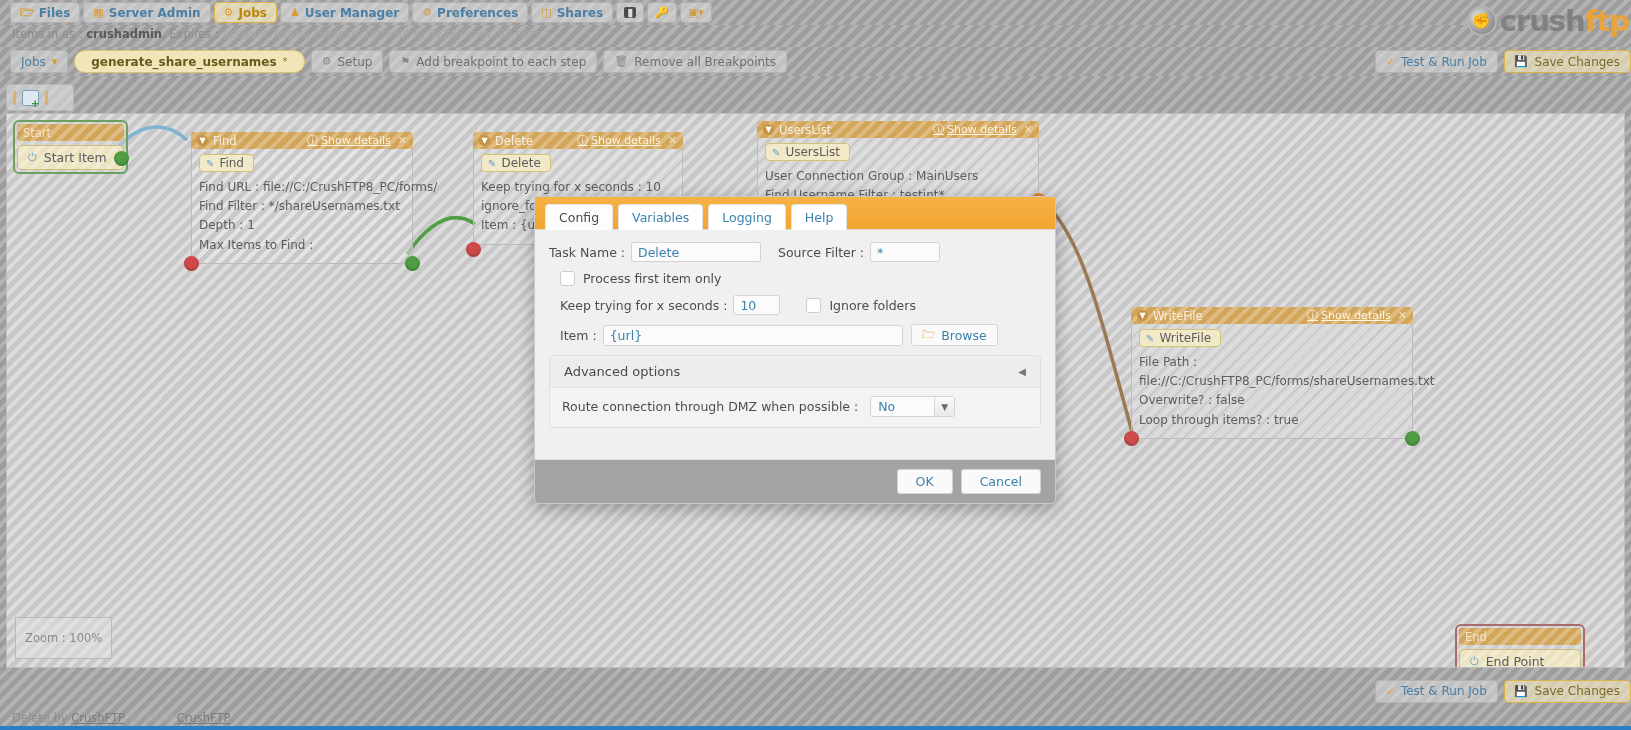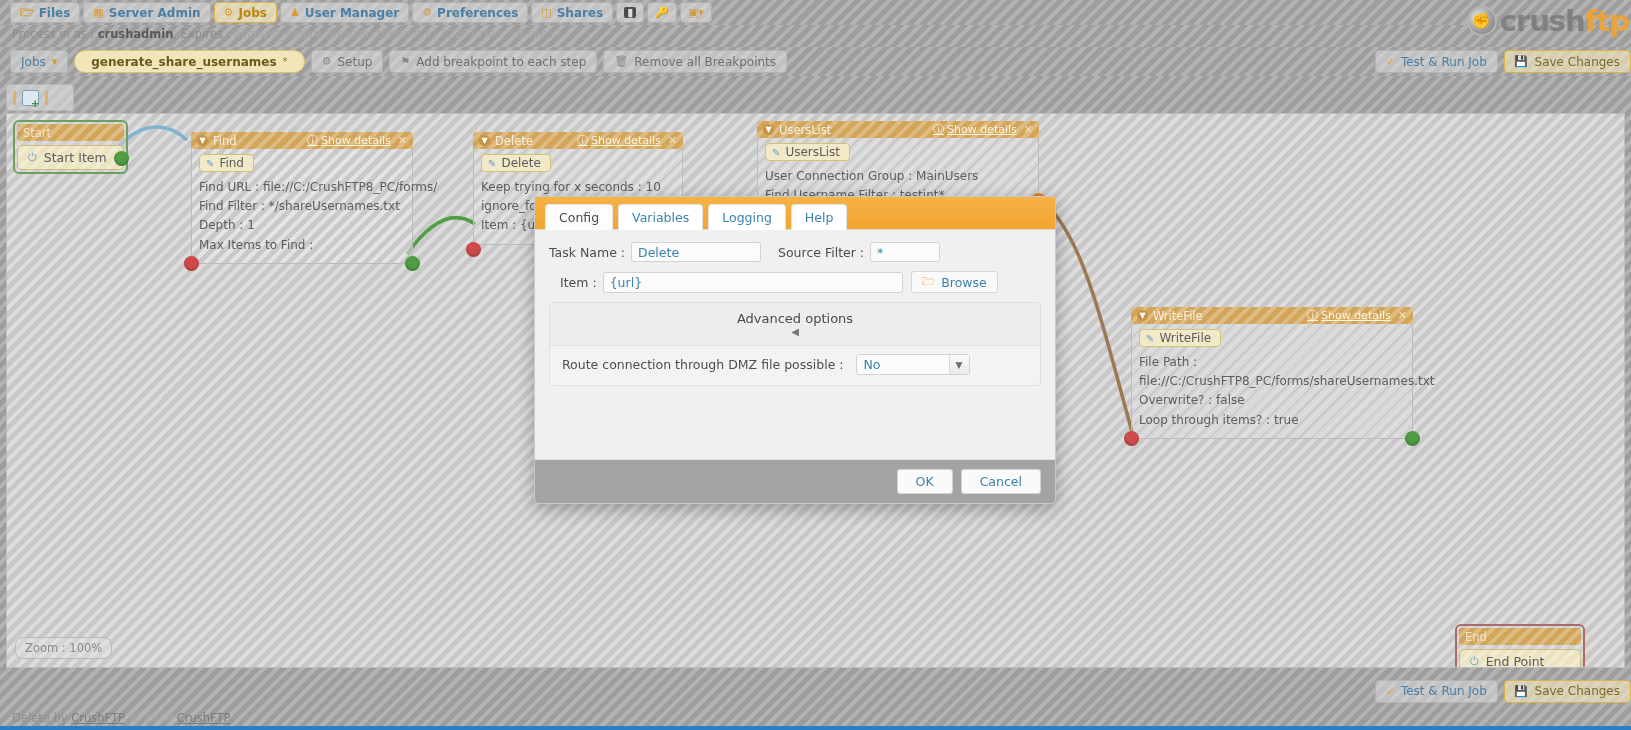--- a/index.html
+++ b/index.html
@@ -203,23 +203,23 @@
       rgba(255,255,255,0.30) 0px, rgba(255,255,255,0.30) 4px,
       rgba(0,0,0,0) 4px, rgba(0,0,0,0) 9px);
     border: 1px solid #cfbc78; border-radius: 5px;
     padding: 4px 10px; color: #5c5c5c; font-size: 12.5px;
     position: relative;
   }
   .se-chip .pw { color: #6a9fc4; font-size: 11px; }
 
   #zoombadge {
     position: absolute; left: 8px; bottom: 8px;
-    border: 1px solid #b9b9b9; border-radius: 8px;
+    border: 1px solid #b9b9b9; border-radius: 0;
     background: rgba(228,228,228,.45);
-    color: #8a8a8a; font-size: 11.5px; padding: 3px 9px;
+    color: #8a8a8a; font-size: 11.5px; padding: 13px 9px;
   }
 
   
   #footer-right {
     position: absolute; right: 0; bottom: 26px; height: 26px;
     display: flex; align-items: center; z-index: 26;
   }
   #powered {
     position: absolute; left: 12px; bottom: 5px;
     color: #8d8d8d; font-size: 11.5px; z-index: 26;
@@ -287,27 +287,27 @@
   }
   .browse-btn .fi { color: #e09a3c; font-size: 11px; }
   #adv-panel {
     border: 1px solid #e0e0e0; border-radius: 4px;
     background: #f3f3f3; margin-top: 6px;
   }
   #adv-head {
     background: #ededed; border-bottom: 1px solid #e3e3e3;
     padding: 8px 14px; display: flex; align-items: center;
     justify-content: space-between;
-    color: #4a4a4a; font-size: 13px; flex-direction: column;
+    color: #4a4a4a; font-size: 13px;
   }
   #adv-head .arrow { color: #777; font-size: 10px; }
   #adv-content { padding: 8px 12px 10px 12px; display: flex; align-items: center; }
   .fselect {
     border: 1px solid #d2d2d2; background: #fbfbfb; border-radius: 3px;
-    height: 21px; width: 114px; display: flex; align-items: center;
+    height: 21px; width: 85px; display: flex; align-items: center;
     color: #3a82ad; font-size: 12.5px; padding-left: 7px;
     justify-content: space-between; margin-left: 6px;
   }
   .fselect .caret {
     width: 20px; height: 19px; border-left: 1px solid #d8d8d8;
     background: linear-gradient(#fbfbfb,#e9e9e9);
     display: flex; align-items: center; justify-content: center;
     color: #6b6b6b; font-size: 9px;
   }
   #modal-footer {
@@ -354,21 +354,21 @@
   </div>
   <div class="navbtn icononly">
     <span class="nav-ico">🔑</span>
   </div>
   <div class="navbtn icononly">
     <span class="nav-ico">▣▾</span>
   </div>
 </div>
 
 <div id="logintxt">
-  <span>Process in as :</span>
+  <span>Items in as :</span>
   <b>crushadmin</b><span>, Expires :</span>
   <span class="faint">account_expire</span>
   <span class="faint">(Session timeout in 32267 min, 58 secs.)</span>
 </div>
 
 <div id="logo">
   <div class="lmark">✊</div>
   <div class="ltxt"><span class="lgray">crush</span><span class="lorange">ftp</span></div>
 </div>
 
@@ -583,38 +583,48 @@
 
   <div id="modal-body">
 
     <div class="frow">
       <span class="flabel">Task Name :</span>
       <span class="finput" style="width:130px;">Delete</span>
       <span class="flabel" style="margin-left:17px;">Source Filter :</span>
       <span class="finput" style="width:70px;">*</span>
     </div>
 
-
+    <div class="frow" style="margin-left:11px;">
+      <span class="fcheck"></span>
+      <span class="flabel">Process first item only</span>
+    </div>
+
+    <div class="frow" style="margin-left:11px;">
+      <span class="flabel">Keep trying for x seconds :</span>
+      <span class="finput" style="width:47px;">10</span>
+      <span class="fcheck" style="margin-left:26px;"></span>
+      <span class="flabel">Ignore folders</span>
+    </div>
 
     <div class="frow" style="margin-left:11px;">
       <span class="flabel">Item :</span>
       <span class="finput" style="width:300px;height:21px;">{url}</span>
       <span class="browse-btn">
         <span class="fi">🗁</span>
         <span>Browse</span>
       </span>
     </div>
 
     <div id="adv-panel">
       <div id="adv-head">
         <span>Advanced options</span>
         <span class="arrow">◀</span>
       </div>
       <div id="adv-content">
-        <span class="flabel">Route connection through DMZ file possible :</span>
+        <span class="flabel">Route connection through DMZ when possible :</span>
         <span class="fselect">
           <span>No</span>
           <span class="caret">▼</span>
         </span>
       </div>
     </div>
   </div>
 
   <div id="modal-footer">
     <div class="mbtn">OK</div>

